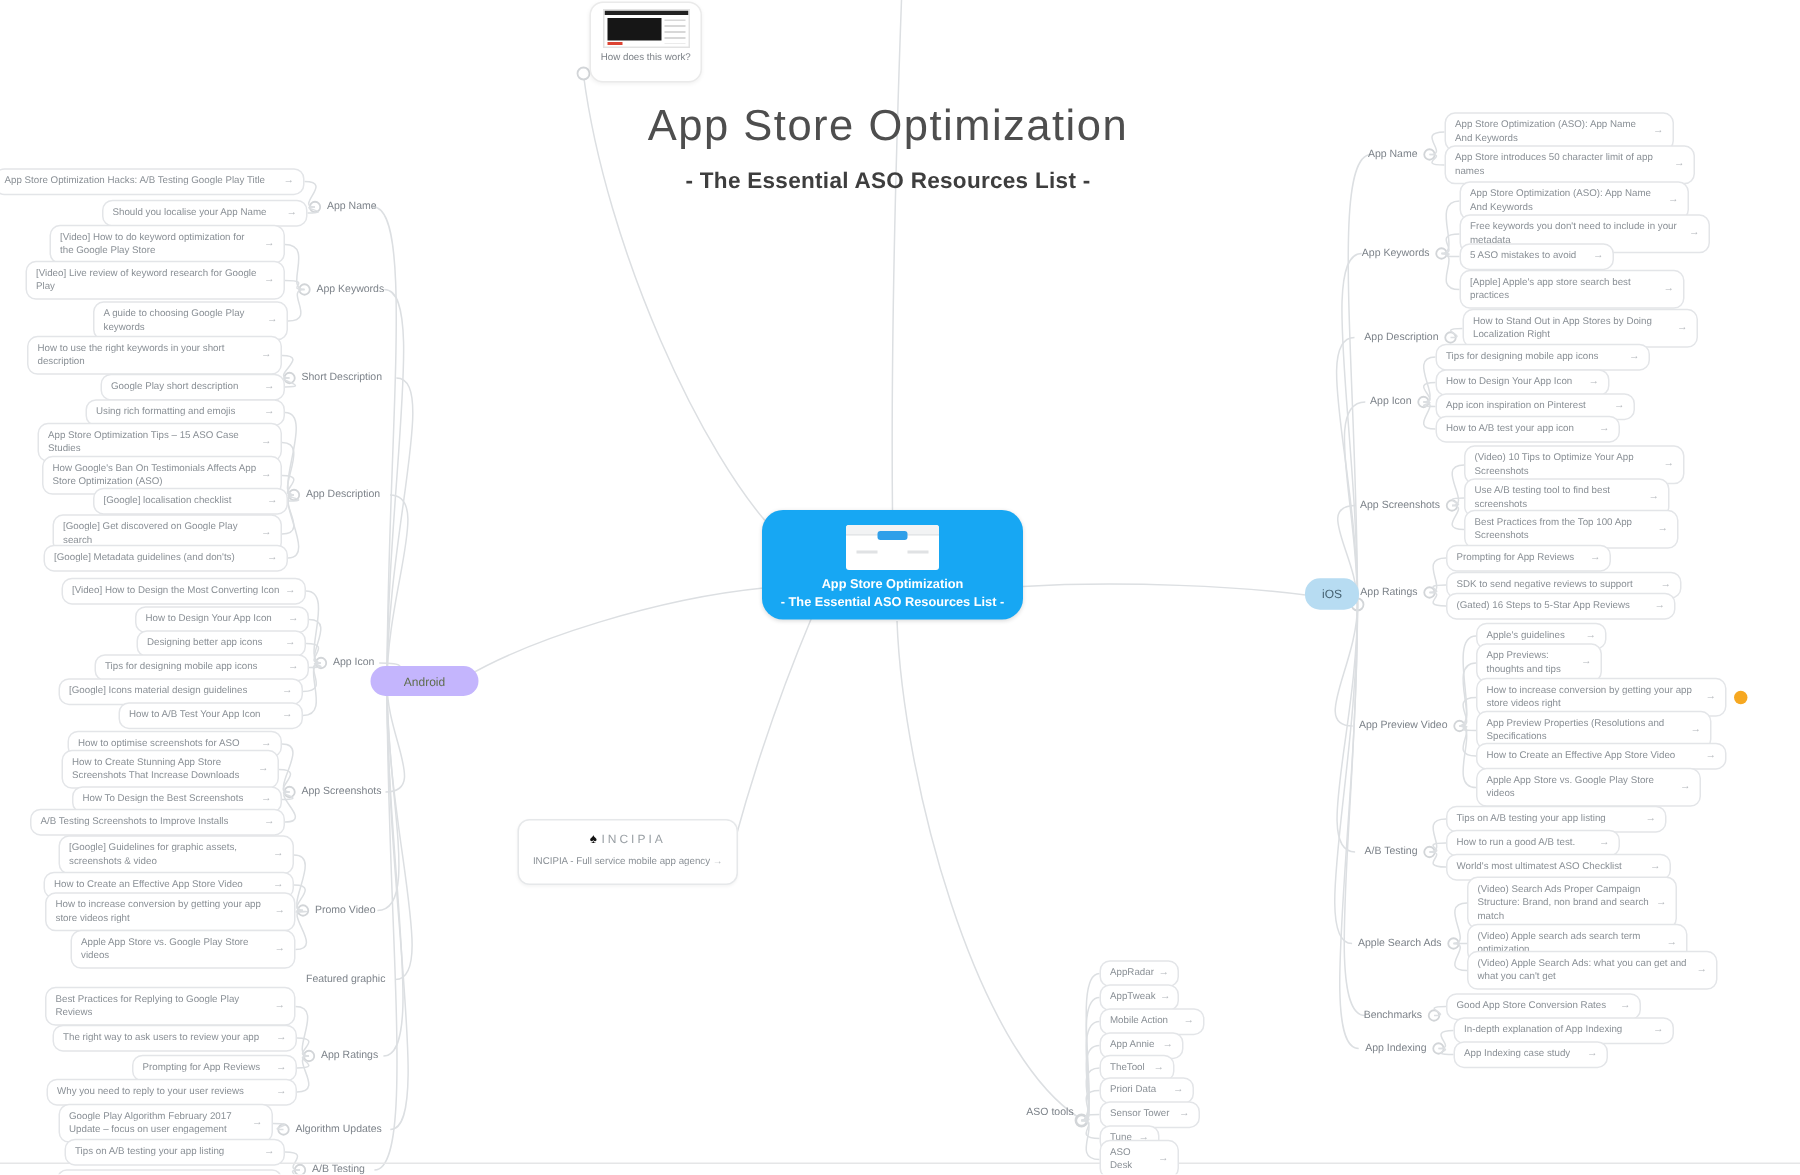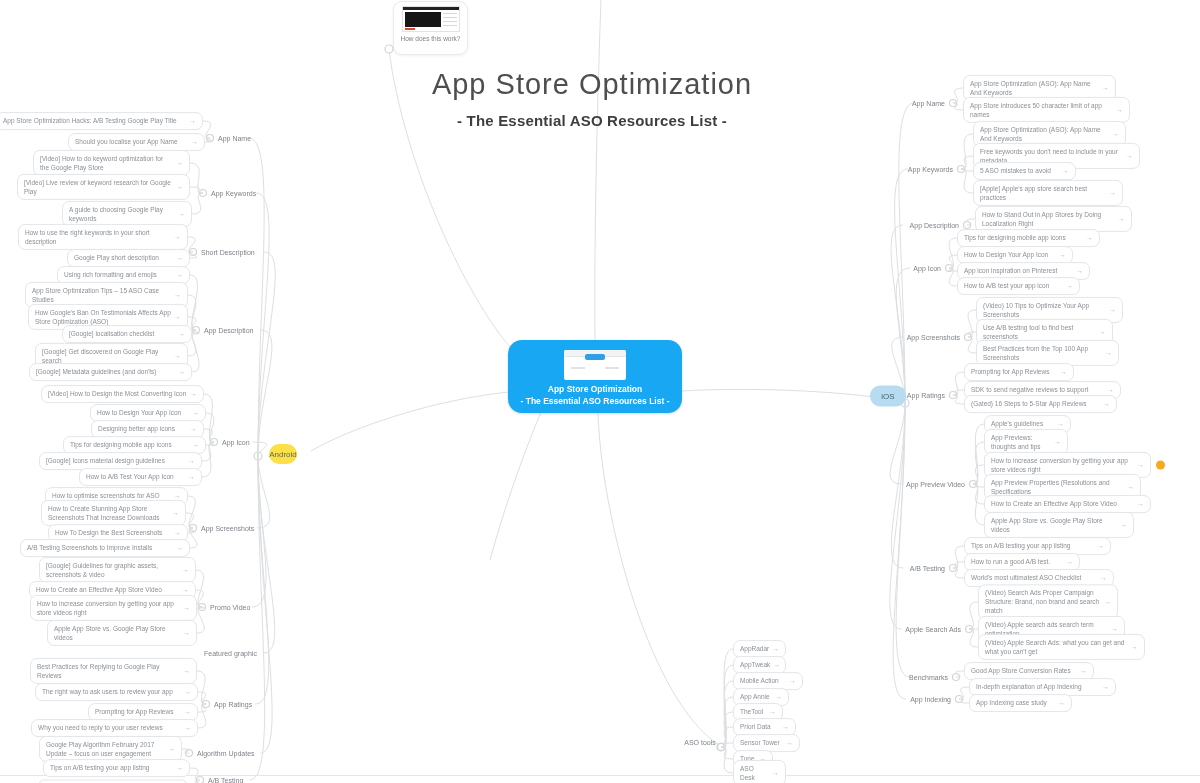--- a/index.html
+++ b/index.html
@@ -216,23 +216,32 @@
       <div class="cn-btn"></div>
       <div class="cn-line l1"></div>
       <div class="cn-line l2"></div>
     </div>
     <div class="cn-text">
       <div>App Store Optimization</div>
       <div>- The Essential ASO Resources List -</div>
     </div>
   </div>
 
+  <div class="incipia">
+    <div class="incipia-brand">
+      <span class="incipia-glyph">♠</span><span>INCIPIA</span>
+    </div>
+    <div class="incipia-label">
+      <span>INCIPIA - Full service mobile app agency</span>
+      <span class="arrow">→</span>
+    </div>
+  </div>
 
   <div class="bottom-edge"></div>
-<div class="pill" style="width: 28px; height: 20px; background: #fde047; color: rgb(95, 109, 77); left: 283px; top: 454px;">Android</div>
+<div class="pill" style="width: 72px; height: 20px; background: #c4b5fd; color: rgb(95, 109, 77); left: 283px; top: 454px;">Android</div>
     <div class="cat" style="left: 218px; top: 138px;">App Name</div>
     <div class="leaf" style="width: 207px; top: 121px; right: 997px;">
       <span class="txt">App Store Optimization Hacks: A/B Testing Google Play Title</span>
       <span class="arrow">→</span>
     </div>
     <div class="leaf" style="width: 137px; top: 142px; right: 995px;">
       <span class="txt">Should you localise your App Name</span>
       <span class="arrow">→</span>
     </div>
     <div class="cat" style="left: 211px; top: 193px;">App Keywords</div>

